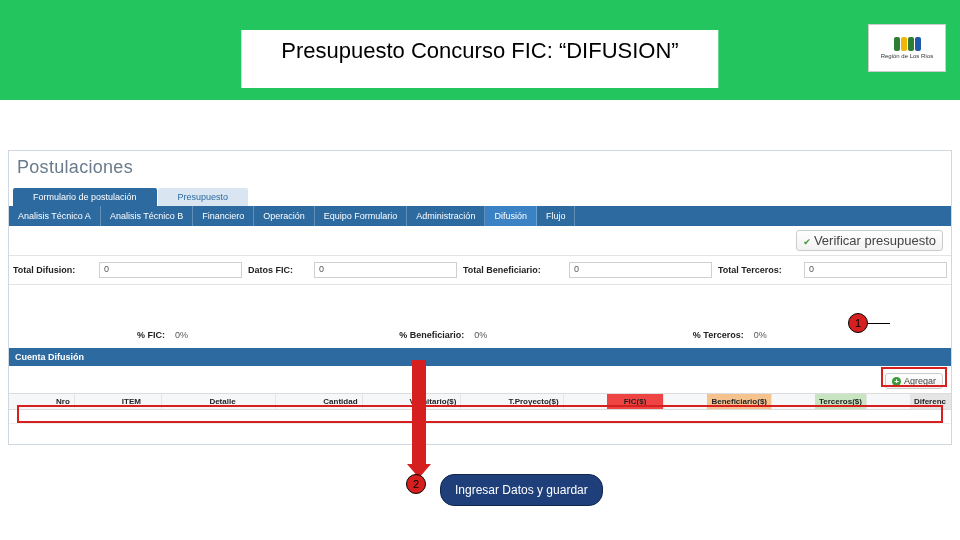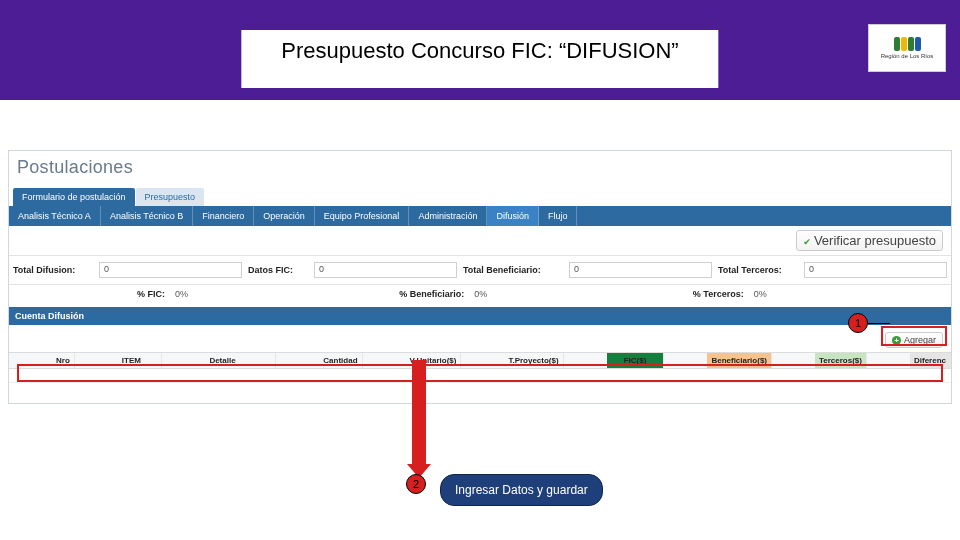--- a/index.html
+++ b/index.html
@@ -8,21 +8,21 @@
     width: 960px;
     height: 540px;
     font-family: Arial, sans-serif;
     background: #fff;
     overflow: hidden;
     position: relative;
   }
 
   
   .header-band {
-    background: #4c1d95;
+    background: #22c55e;
     height: 100px;
     width: 100%;
     display: flex;
     align-items: center;
     justify-content: center;
     position: relative;
   }
   .page-title-text {
     display: inline-block;
     color: #000;
@@ -83,21 +83,21 @@
     letter-spacing: .3px;
   }
   .tabs-row {
     display:flex;
     background:#fff;
     padding: 0 4px;
     border-bottom: 0;
   }
   .tab {
     font-size: 9px;
-    padding: 4px 9px;
+    padding: 4px 20px;
     color:#fff;
     background:#2c6aa0;
     margin-right:1px;
     border-top-left-radius:2px;
     border-top-right-radius:2px;
     text-align:right;
   }
   .tab.inactive {
     background:#d9e6f2;
     color:#2c6aa0;
@@ -158,20 +158,21 @@
     padding:1px 4px;
     color:#555;
     font-size:9px;
   }
   .pct-row {
     display:flex;
     align-items:center;
     font-size:9px;
     padding: 4px 4px 8px 4px;
     gap:6px;
+    margin-top:41px;
   }
   .pct-row .spacer { width:80px; }
   .pct-row .plbl { font-weight:700; width:60px; text-align:right; color:#222;}
   .pct-row .pval {
     flex:1;
     color:#555;
     padding-left:4px;
   }
 
   .band-title {
@@ -236,21 +237,21 @@
   .c-nro{width:30px;}
   .c-item{width:90px;}
   .c-det{width:150px;}
   .c-cant{width:70px;}
   .c-vu{width:80px;}
   .c-tp{width:90px;}
   .c-fic{width:120px; text-align:center;}
   .c-ben{width:100px; text-align:center;}
   .c-ter{width:90px; text-align:center;}
   .c-dif{flex:1;}
-  .hl-yellow{background:#15803d;}
+  .hl-yellow{background:#ef4444;}
   .hl-orange{background:#f6c28e;}
   .hl-green{background:#c6e5c0;}
   .hl-blue{background:#e5e5e5;}
 
   .data-row-empty {
     height:14px;
     border-bottom:1px solid #eee;
   }
   .red-box-row {
     position:absolute;
@@ -339,21 +340,21 @@
   <div class="tabs-row">
     <div class="tab">Formulario de postulación</div>
     <div class="tab inactive">Presupuesto</div>
   </div>
 
   <div class="subtabs-row">
     <div class="subtab">Analisis Técnico A</div>
     <div class="subtab">Analisis Técnico B</div>
     <div class="subtab">Financiero</div>
     <div class="subtab">Operación</div>
-    <div class="subtab">Equipo Profesional</div>
+    <div class="subtab">Equipo Formulario</div>
     <div class="subtab">Administración</div>
     <div class="subtab active">Difusión</div>
     <div class="subtab">Flujo</div>
   </div>
 
   <div class="verify-row">
     <span class="verify-btn">Verificar presupuesto</span>
   </div>
 
   <div class="totals-row">

